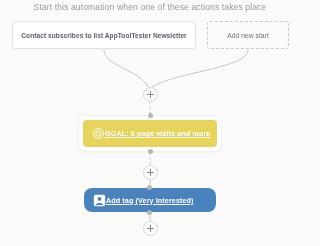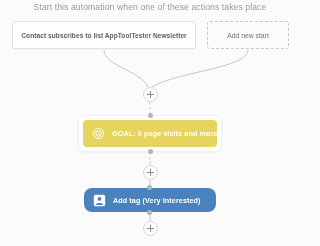--- a/index.html
+++ b/index.html
@@ -146,23 +146,23 @@
     box-sizing: border-box;
   }
 
   .node-goal { background: #e6d45e; }
   .node-tag  { background: #4a82bd; }
 
   .node-label {
     font-size: 7.2px;
     font-weight: bold;
     color: #ffffff;
-    margin-left: 7px;
     white-space: nowrap;
     letter-spacing: 0.1px;
+    text-decoration: underline;
   }
 
   .icon-goal, .icon-tag {
     width: 13px;
     height: 13px;
     flex: 0 0 13px;
     display: block;
   }
 
   

